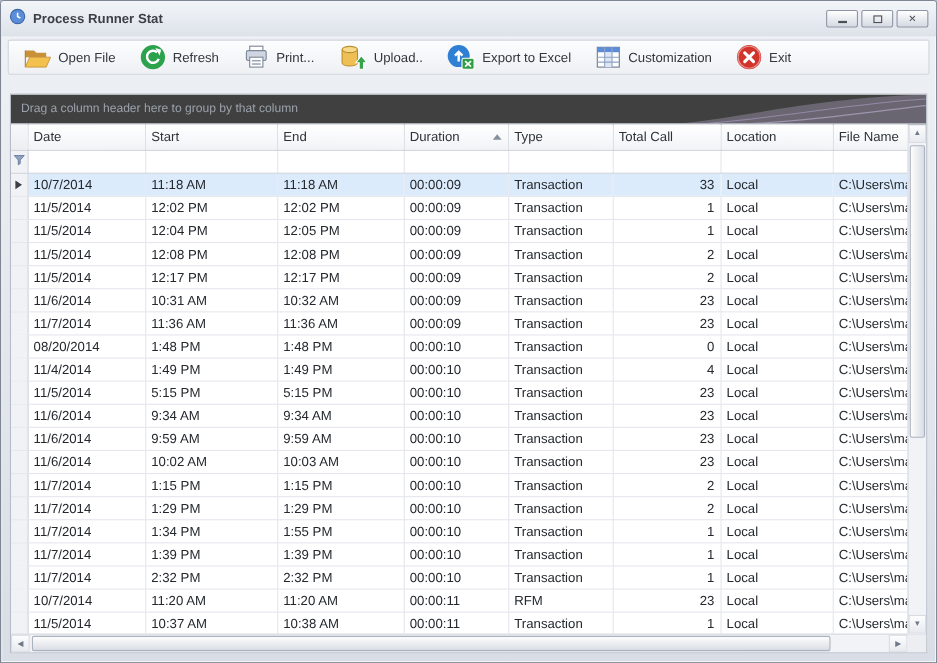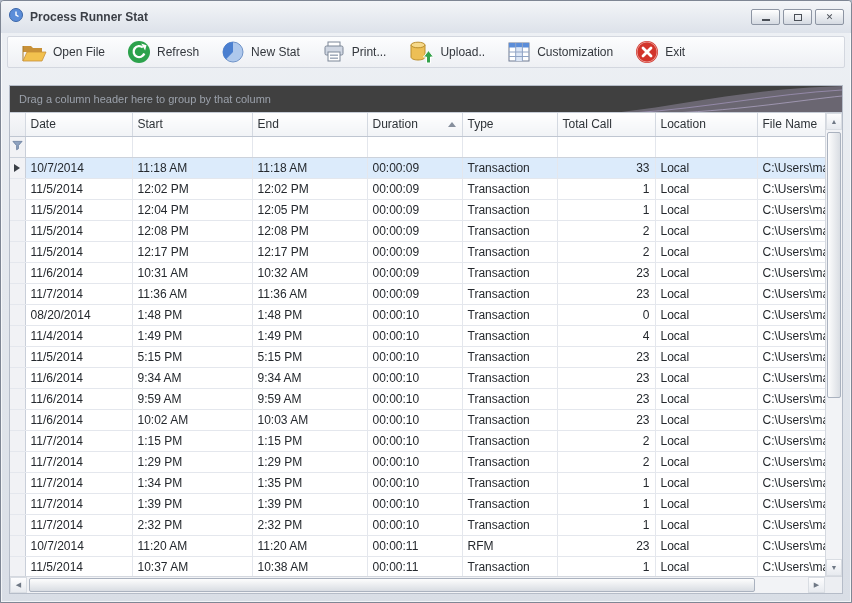--- a/index.html
+++ b/index.html
@@ -185,29 +185,20 @@
         <span>
           <svg width="24" height="24" viewBox="0 0 24 24">
             <circle cx="12" cy="12" r="11" fill="#2ca24c"></circle>
             <path d="M17.3 13.5a5.5 5.5 0 1 1-1.5-6" fill="none" stroke="#fff" stroke-width="2.3"></path>
             <path d="M14.2 3.6l5.3 1.6-1.4 5.2z" fill="#fff"></path>
           </svg>
         </span>
         <span>Refresh</span>
       </div>
 
-      <div class="tool-btn">
-        <span>
-          <svg width="24" height="24" viewBox="0 0 24 24">
-            <circle cx="12" cy="12" r="10" fill="#aec8ec" stroke="#6f93c8"></circle>
-            <path d="M12 12V2a10 10 0 0 0-7 17.2z" fill="#4a7fd0"></path>
-          </svg>
-        </span>
-        <span>New Stat</span>
-      </div>
 
       <div class="tool-btn">
         <span>
           <svg width="24" height="24" viewBox="0 0 24 24">
             <rect x="6" y="2" width="12" height="5" fill="#fff" stroke="#7d8797"></rect>
             <rect x="3" y="6" width="18" height="9" rx="1.5" fill="#cfd6e2" stroke="#7d8797"></rect>
             <rect x="6" y="12" width="12" height="9" fill="#fff" stroke="#7d8797"></rect>
             <rect x="8" y="14.5" width="8" height="1.4" fill="#9aa5b5"></rect>
             <rect x="8" y="17.5" width="8" height="1.4" fill="#9aa5b5"></rect>
           </svg>
@@ -219,20 +210,31 @@
         <span>
           <svg width="26" height="24" viewBox="0 0 26 24">
             <path d="M3 5v12c0 1.7 3.1 3 7 3s7-1.3 7-3V5" fill="#edbf55" stroke="#bb8f2e"></path>
             <ellipse cx="10" cy="5" rx="7" ry="2.8" fill="#f6d98a" stroke="#bb8f2e"></ellipse>
             <path d="M18.5 23v-6h-3l5-6.5 5 6.5h-3v6z" fill="#35a24c" stroke="#fff"></path>
           </svg>
         </span>
         <span>Upload..</span>
       </div>
 
+      <div class="tool-btn">
+        <span>
+          <svg width="26" height="24" viewBox="0 0 26 24">
+            <circle cx="11" cy="11" r="10" fill="#2f7fd3"></circle>
+            <path d="M11 16V7.5M7.6 10.6L11 7.2l3.4 3.4" stroke="#fff" stroke-width="2.2" fill="none"></path>
+            <rect x="14" y="13" width="11" height="10" rx="1.5" fill="#2f9e44" stroke="#fff"></rect>
+            <path d="M16.8 15.5l5.4 5M22.2 15.5l-5.4 5" stroke="#fff" stroke-width="1.6"></path>
+          </svg>
+        </span>
+        <span>Export to Excel</span>
+      </div>
 
       <div class="tool-btn">
         <span>
           <svg width="24" height="24" viewBox="0 0 24 24">
             <rect x="2" y="3" width="20" height="18" fill="#fff" stroke="#6f7b92"></rect>
             <rect x="2" y="3" width="20" height="4.5" fill="#5b8dd9"></rect>
             <rect x="8.7" y="7.5" width="6.7" height="13.5" fill="#dce6f5"></rect>
             <path d="M8.7 3v18M15.4 3v18M2 12h20M2 16.5h20" stroke="#8fa3c4"></path>
           </svg>
         </span>
@@ -471,21 +473,21 @@
     <td class="cell">00:00:10</td>
     <td class="cell">Transaction</td>
     <td class="cell num">2</td>
     <td class="cell">Local</td>
     <td class="cell">C:\Users\ma</td>
   </tr>
               <tr class="grid-row">
     <td class="ind"></td>
     <td class="cell">11/7/2014</td>
     <td class="cell">1:34 PM</td>
-    <td class="cell">1:35 PM</td>
+    <td class="cell">1:55 PM</td>
     <td class="cell">00:00:10</td>
     <td class="cell">Transaction</td>
     <td class="cell num">1</td>
     <td class="cell">Local</td>
     <td class="cell">C:\Users\ma</td>
   </tr>
               <tr class="grid-row">
     <td class="ind"></td>
     <td class="cell">11/7/2014</td>
     <td class="cell">1:39 PM</td>

